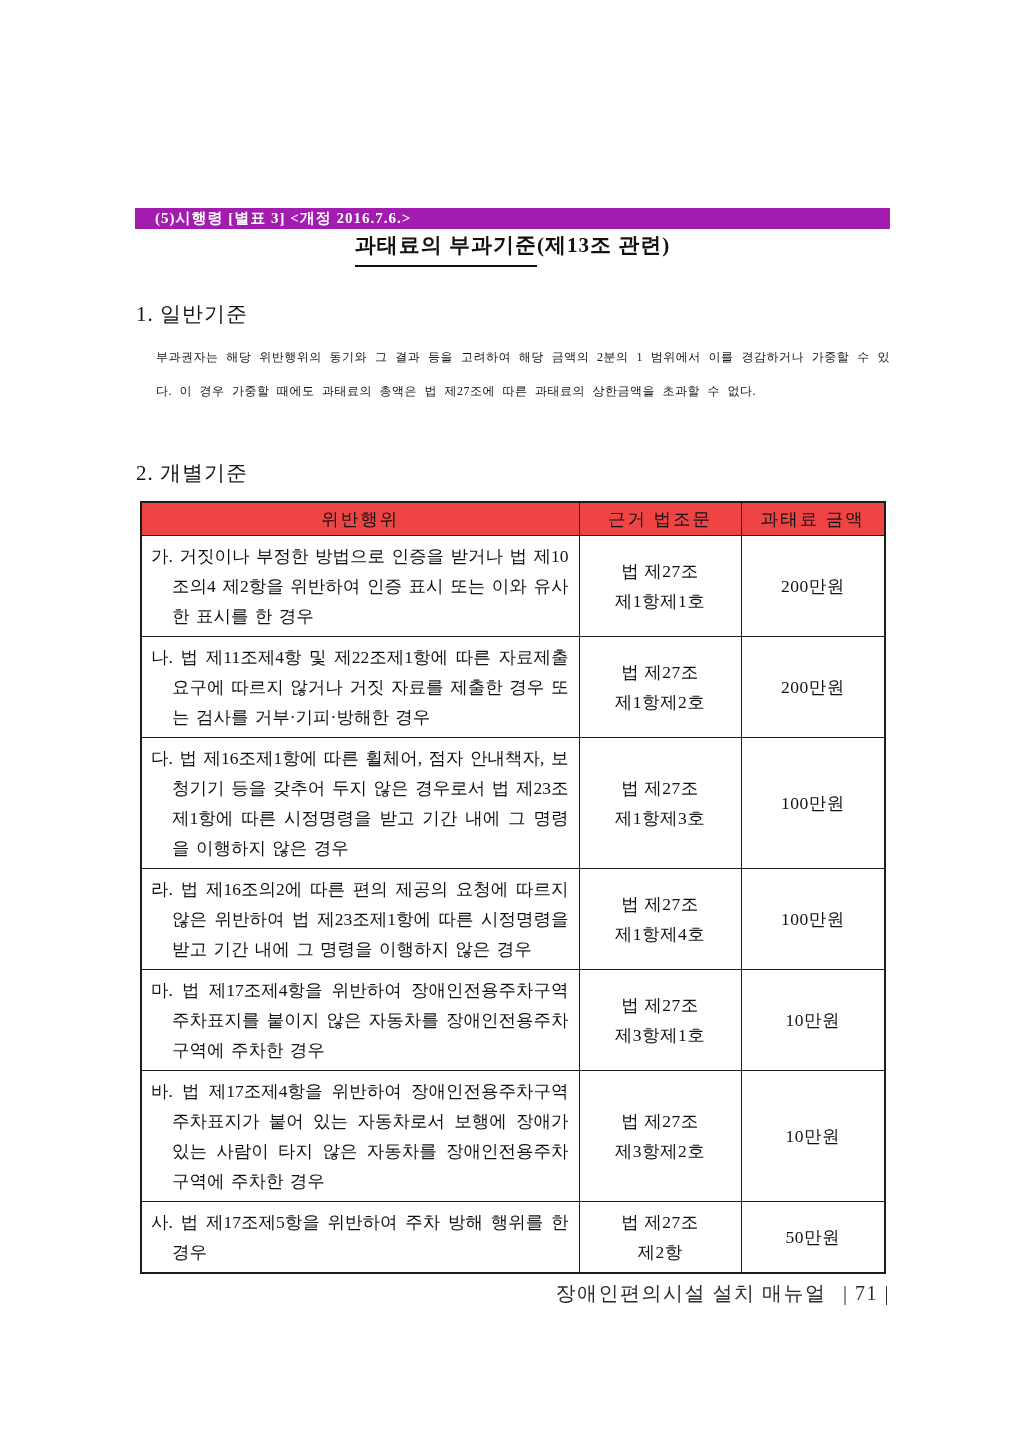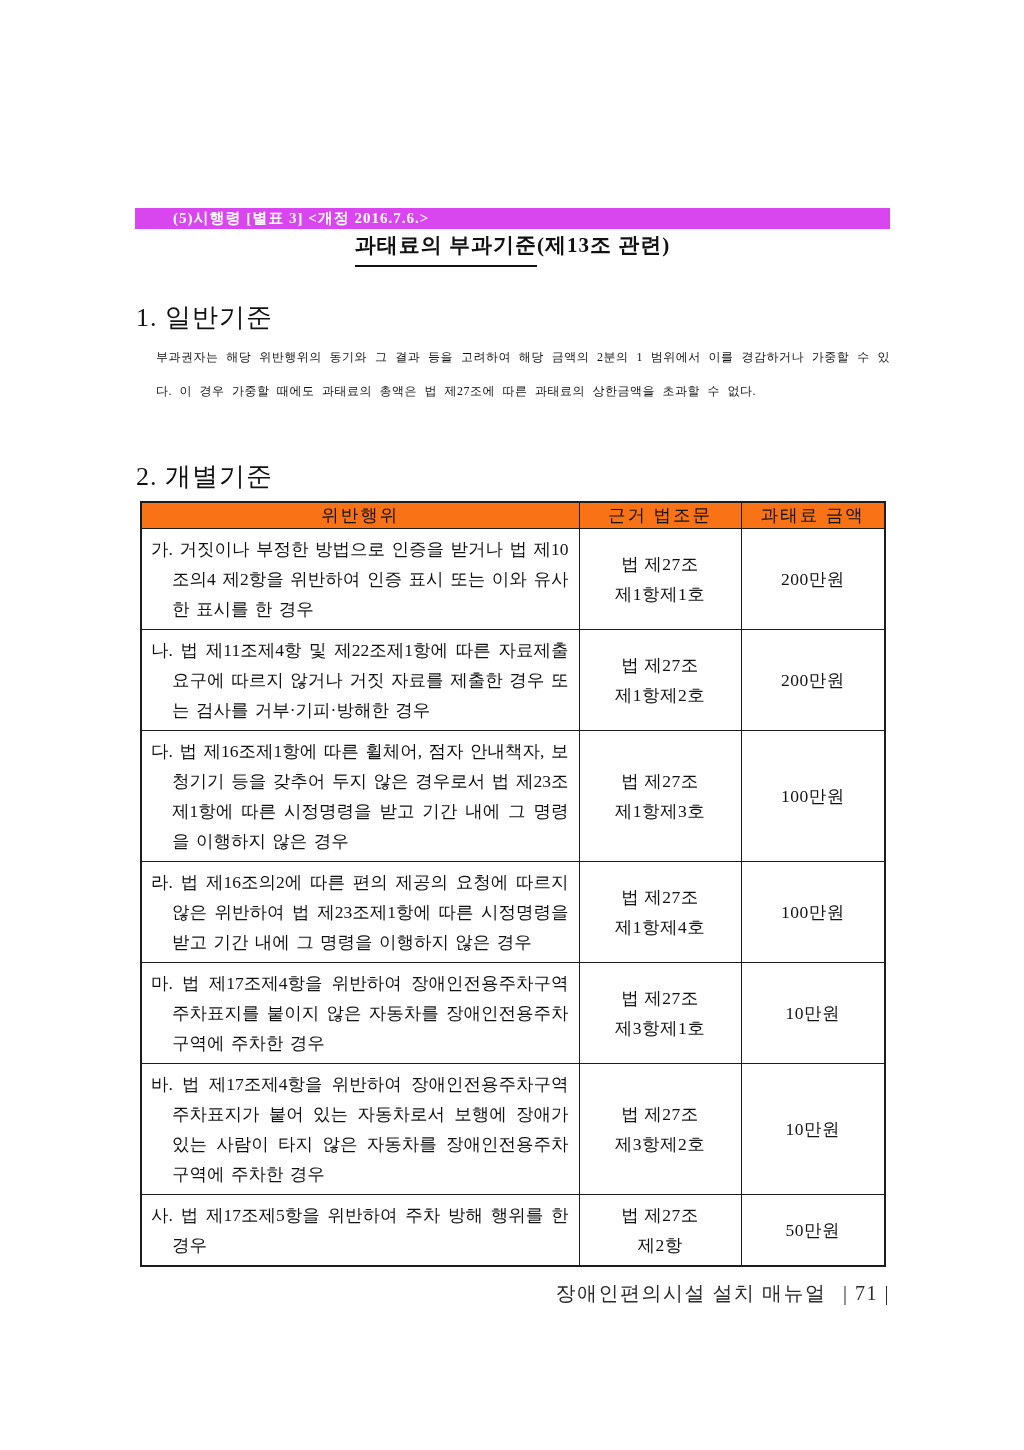--- a/index.html
+++ b/index.html
@@ -11,46 +11,46 @@
     font-family: "Liberation Serif", "DejaVu Serif", serif;
     color: #111111;
     overflow: hidden;
   }
 
   
   .revision-bar {
     position: absolute;
     left: 135px; top: 208px;
     width: 755px; height: 21px;
-    background: #d946ef;
+    background: #a21caf;
     color: #ffffff;
     font-size: 15px;
     font-weight: bold;
     line-height: 21px;
-    padding-left: 38px;
+    padding-left: 20px;
     letter-spacing: 1px;
     white-space: nowrap;
   }
 
   
   .page-title {
     position: absolute;
     left: 135px; top: 231px;
     width: 755px;
     text-align: center;
     font-size: 21px;
     font-weight: bold;
     letter-spacing: 1px;
   }
   .page-title .u { border-bottom: 2px solid #111; padding-bottom: 8px; }
 
   .sec-heading {
     position: absolute;
     left: 136px;
-    font-size: 26px;
+    font-size: 21px;
     letter-spacing: 1px;
     white-space: nowrap;
   }
   .sec1-heading { top: 300px; }
   .sec2-heading { top: 459px; }
 
   .sec1-body {
     position: absolute;
     left: 156px; top: 340px;
     width: 734px;
@@ -69,23 +69,23 @@
     border-collapse: collapse;
     table-layout: fixed;
     border: 2px solid #1c1c1c;
   }
   table.penalty th, table.penalty td {
     border: 1px solid #1c1c1c;
     vertical-align: middle;
     font-size: 17.5px;
   }
   table.penalty th {
-    background: #f97316;
+    background: #ef4444;
     font-weight: normal;
-    height: 26px;
+    height: 33px;
     letter-spacing: 2px;
   }
   td.violation {
     text-align: justify;
     padding: 5px 10px 5px 30px;
     text-indent: -21px;
     line-height: 30px;
     word-spacing: 2px;
   }
   td.basis {

